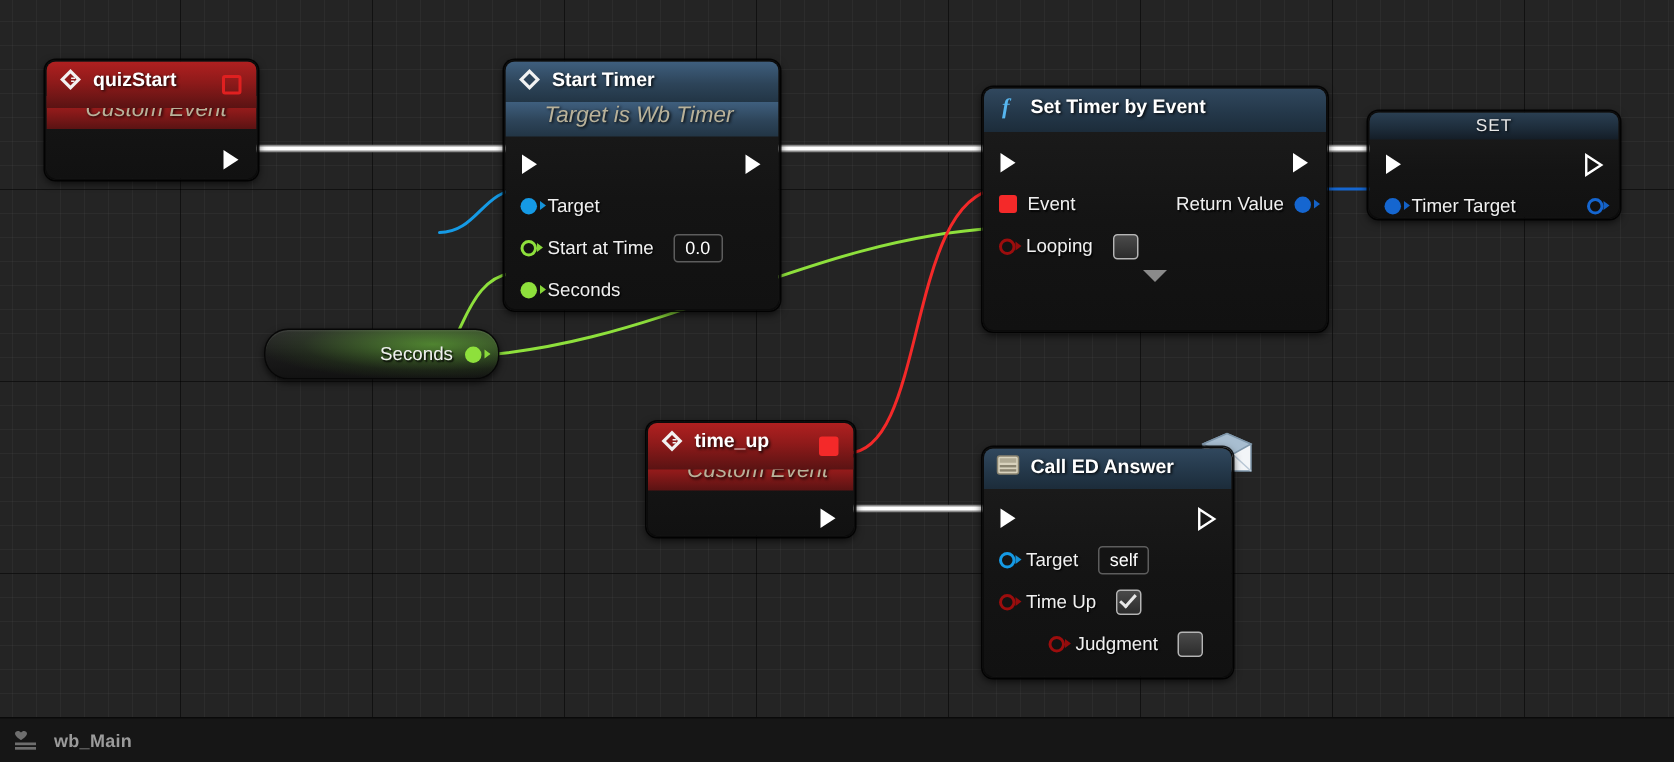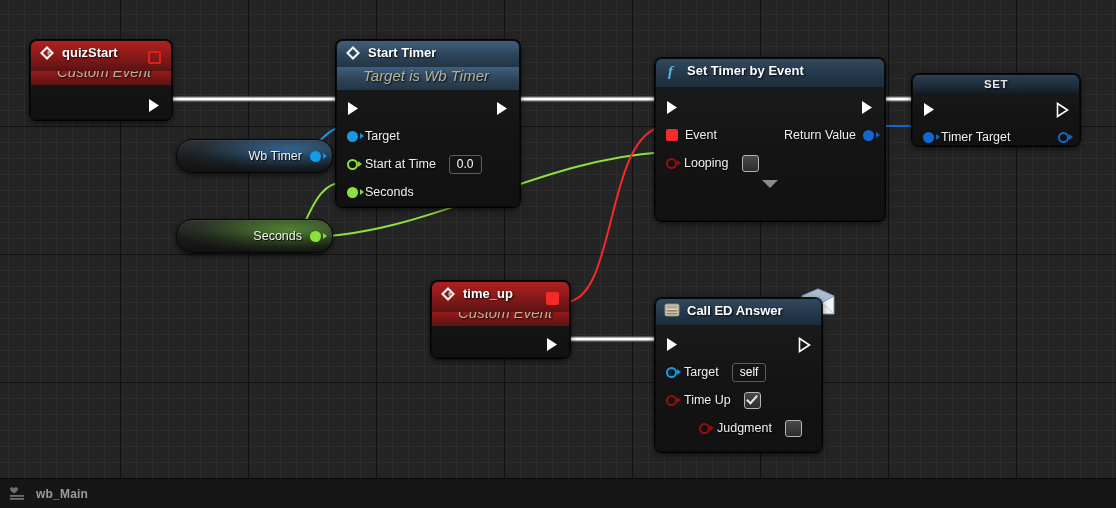--- a/index.html
+++ b/index.html
@@ -69,21 +69,21 @@
     font-size: 15px;
     font-style: italic;
     text-shadow: 1px 1px 2px rgba(0,0,0,0.9);
     margin-top: -2px;
     padding-left: 26px;
     white-space: nowrap;
   }
   .hdr-center {
     color: #e8e8e8;
     font-size: 11.5px;
-    font-weight: bold;
+    font-weight: normal;
     letter-spacing: 0.6px;
     text-align: center;
     width: 100%;
     text-shadow: 1px 1px 2px rgba(0,0,0,0.9);
   }
   
   .hdr-event {
     background: linear-gradient(to bottom, #b02020 0%, #8e1a1a 45%, #5a1313 100%);
     padding-bottom: 6px;
   }
@@ -486,24 +486,20 @@
             <span class="pin-group">
               <span class="dot hollow" style="border:2px solid #9c0d0d; box-sizing:border-box; color:#9c0d0d;"></span>
               <span class="pin-label">Judgment</span>
               <span class="chk"></span>
             </span>
           </div>
         </div>
       </div>
     </div>
 
-    <div class="varnode var-blue" style="left:176px; top:139px; width:128px;">
-      <span class="pin-label">Wb Timer</span>
-      <span class="dot" style="background:#159ae5; color:#159ae5;"></span>
-    </div>
 
     <div class="varnode var-green" style="left:176px; top:219px; width:128px;">
       <span class="pin-label">Seconds</span>
       <span class="dot" style="background:#8ee03c; color:#8ee03c;"></span>
     </div>
 
   </div>
 
   <div id="statusbar">
     <svg width="18" height="16" viewBox="0 0 18 16">

